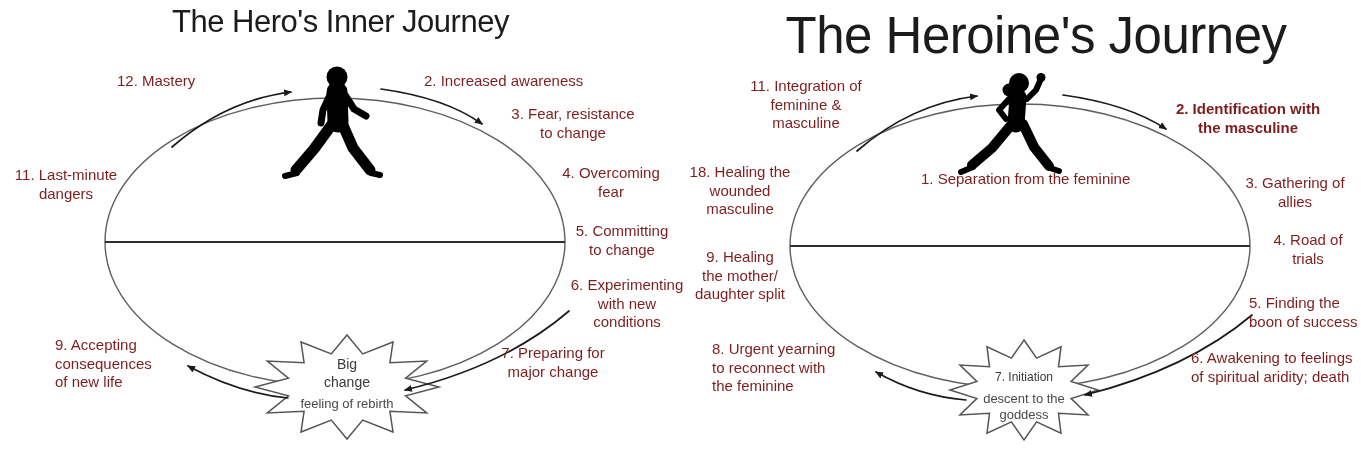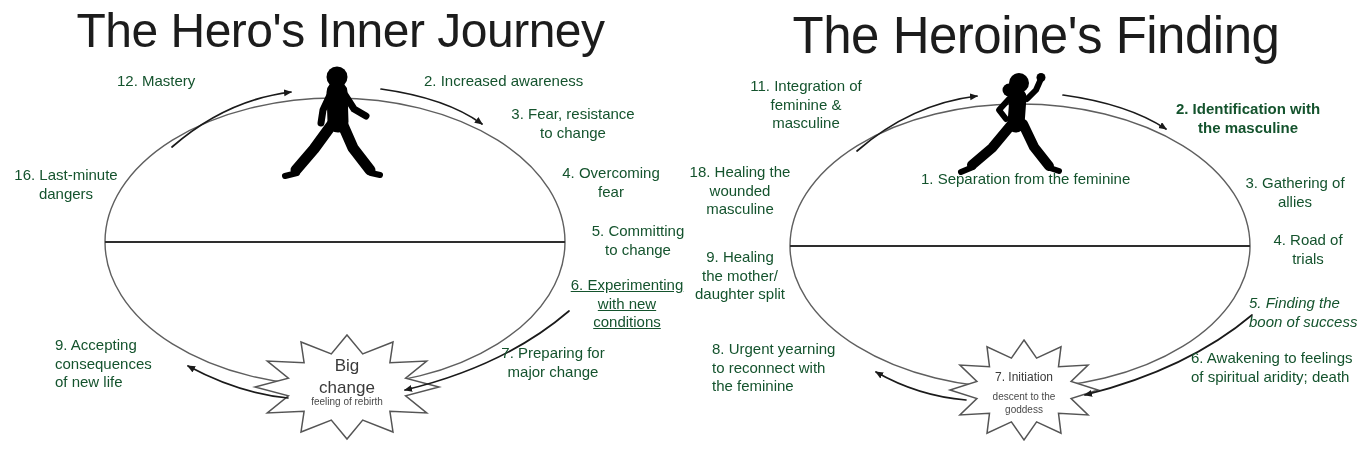--- a/index.html
+++ b/index.html
@@ -3,36 +3,36 @@
 <meta charset="utf-8">
 <style>
   html,body{margin:0;padding:0;background:#fff;}
   #canvas{
     position:relative;width:1361px;height:457px;background:#ffffff;
     font-family:"Liberation Sans", sans-serif;overflow:hidden;
   }
   #diagram-svg{position:absolute;left:0;top:0;z-index:1;}
   .title{
     position:absolute;z-index:2;color:#1c1c1c;
-    font-size:48px;line-height:1.08;letter-spacing:-0.5px;
+    font-size:31px;line-height:1.08;letter-spacing:-0.5px;
     text-align:center;white-space:nowrap;
   }
   #hero-title{left:0;top:5px;width:681px;}
   #heroine-title{left:681px;top:8px;width:680px;text-indent:30px;font-size:51px;}
   .lbl{
-    position:absolute;z-index:2;color:#14532d;font-size:15px;line-height:1.24;
+    position:absolute;z-index:2;color:#7f1d1d;font-size:15px;line-height:1.24;
     white-space:pre-line;
   }
   .ta-c{text-align:center;}
   .star-label{
     position:absolute;z-index:3;color:#3a3a3a;text-align:center;white-space:pre-line;
   }
-  .star-main{font-size:17px;line-height:1.3;}
+  .star-main{font-size:14px;line-height:1.3;}
   .star-main-r{font-size:12px;line-height:1.2;}
-  .star-sub{font-size:10px;line-height:1.25;color:#4a4a4a;}
+  .star-sub{font-size:13px;line-height:1.25;color:#4a4a4a;}
 </style>
 </head>
 <body>
 
 <div id="canvas">
 
   <svg id="diagram-svg" width="1361" height="457" viewBox="0 0 1361 457">
     <defs>
       <marker id="ah" markerWidth="9" markerHeight="8" refX="7" refY="3.5" orient="auto" markerUnits="userSpaceOnUse">
         <path d="M0,0 L8,3.5 L0,7 Z" fill="#1a1a1a"></path>
@@ -82,58 +82,58 @@
         <circle cx="1041" cy="77.5" r="4.5" stroke="none"></circle>
         <polyline points="1012,124 992,148 972,165" fill="none" stroke-width="10"></polyline>
         <polyline points="1023,124 1034,147 1049,166" fill="none" stroke-width="10"></polyline>
         <line x1="973" y1="167" x2="961" y2="172" stroke-width="6"></line>
         <line x1="1050" y1="168" x2="1059" y2="171" stroke-width="6"></line>
       </g>
     </g>
   </svg>
 
   <div class="title" id="hero-title">The Hero's Inner Journey</div>
-  <div class="title" id="heroine-title">The Heroine's Finding</div>
+  <div class="title" id="heroine-title">The Heroine's Journey</div>
 
   <div class="lbl" style="left:117px;top:72px;">12. Mastery</div>
   <div class="lbl" style="left:424px;top:72px;">2. Increased awareness</div>
   <div class="lbl ta-c" style="left:505px;top:105px;width:136px;">3. Fear, resistance
 to change</div>
   <div class="lbl ta-c" style="left:556px;top:164px;width:110px;">4. Overcoming
 fear</div>
-  <div class="lbl ta-c" style="left:568px;top:222px;width:108px;margin-left:16px;">5. Committing
+  <div class="lbl ta-c" style="left:568px;top:222px;width:108px;">5. Committing
 to change</div>
-  <div class="lbl ta-c" style="left:566px;top:276px;width:122px;text-decoration:underline;">6. Experimenting
+  <div class="lbl ta-c" style="left:566px;top:276px;width:122px;">6. Experimenting
 with new
 conditions</div>
   <div class="lbl ta-c" style="left:490px;top:344px;width:126px;">7. Preparing for
 major change</div>
   <div class="lbl" style="left:55px;top:336px;">9. Accepting
 consequences
 of new life</div>
-  <div class="lbl ta-c" style="left:13px;top:166px;width:106px;">16. Last-minute
+  <div class="lbl ta-c" style="left:13px;top:166px;width:106px;">11. Last-minute
 dangers</div>
 
   <div class="star-label star-main" style="left:297px;top:355px;width:100px;">Big
 change</div>
   <div class="star-label star-sub" style="left:292px;top:396px;width:110px;">feeling of rebirth</div>
 
   <div class="lbl ta-c" style="left:738px;top:77px;width:136px;">11. Integration of
 feminine &amp;
 masculine</div>
   <div class="lbl ta-c" style="left:1170px;top:100px;width:156px;font-weight:bold;">2. Identification with
 the masculine</div>
   <div class="lbl ta-c" style="left:688px;top:163px;width:104px;">18. Healing the
 wounded
 masculine</div>
   <div class="lbl ta-c" style="left:1240px;top:174px;width:110px;">3. Gathering of
 allies</div>
   <div class="lbl ta-c" style="left:1263px;top:231px;width:90px;">4. Road of
 trials</div>
-  <div class="lbl" style="left:1249px;top:294px;font-style:italic;">5. Finding the
+  <div class="lbl" style="left:1249px;top:294px;">5. Finding the
 boon of success</div>
   <div class="lbl" style="left:1191px;top:349px;">6. Awakening to feelings
 of spiritual aridity; death</div>
   <div class="lbl ta-c" style="left:688px;top:248px;width:104px;">9. Healing
 the mother/
 daughter split</div>
   <div class="lbl" style="left:712px;top:340px;">8. Urgent yearning
 to reconnect with
 the feminine</div>
   <div class="lbl" style="left:921px;top:170px;">1. Separation from the feminine</div>

